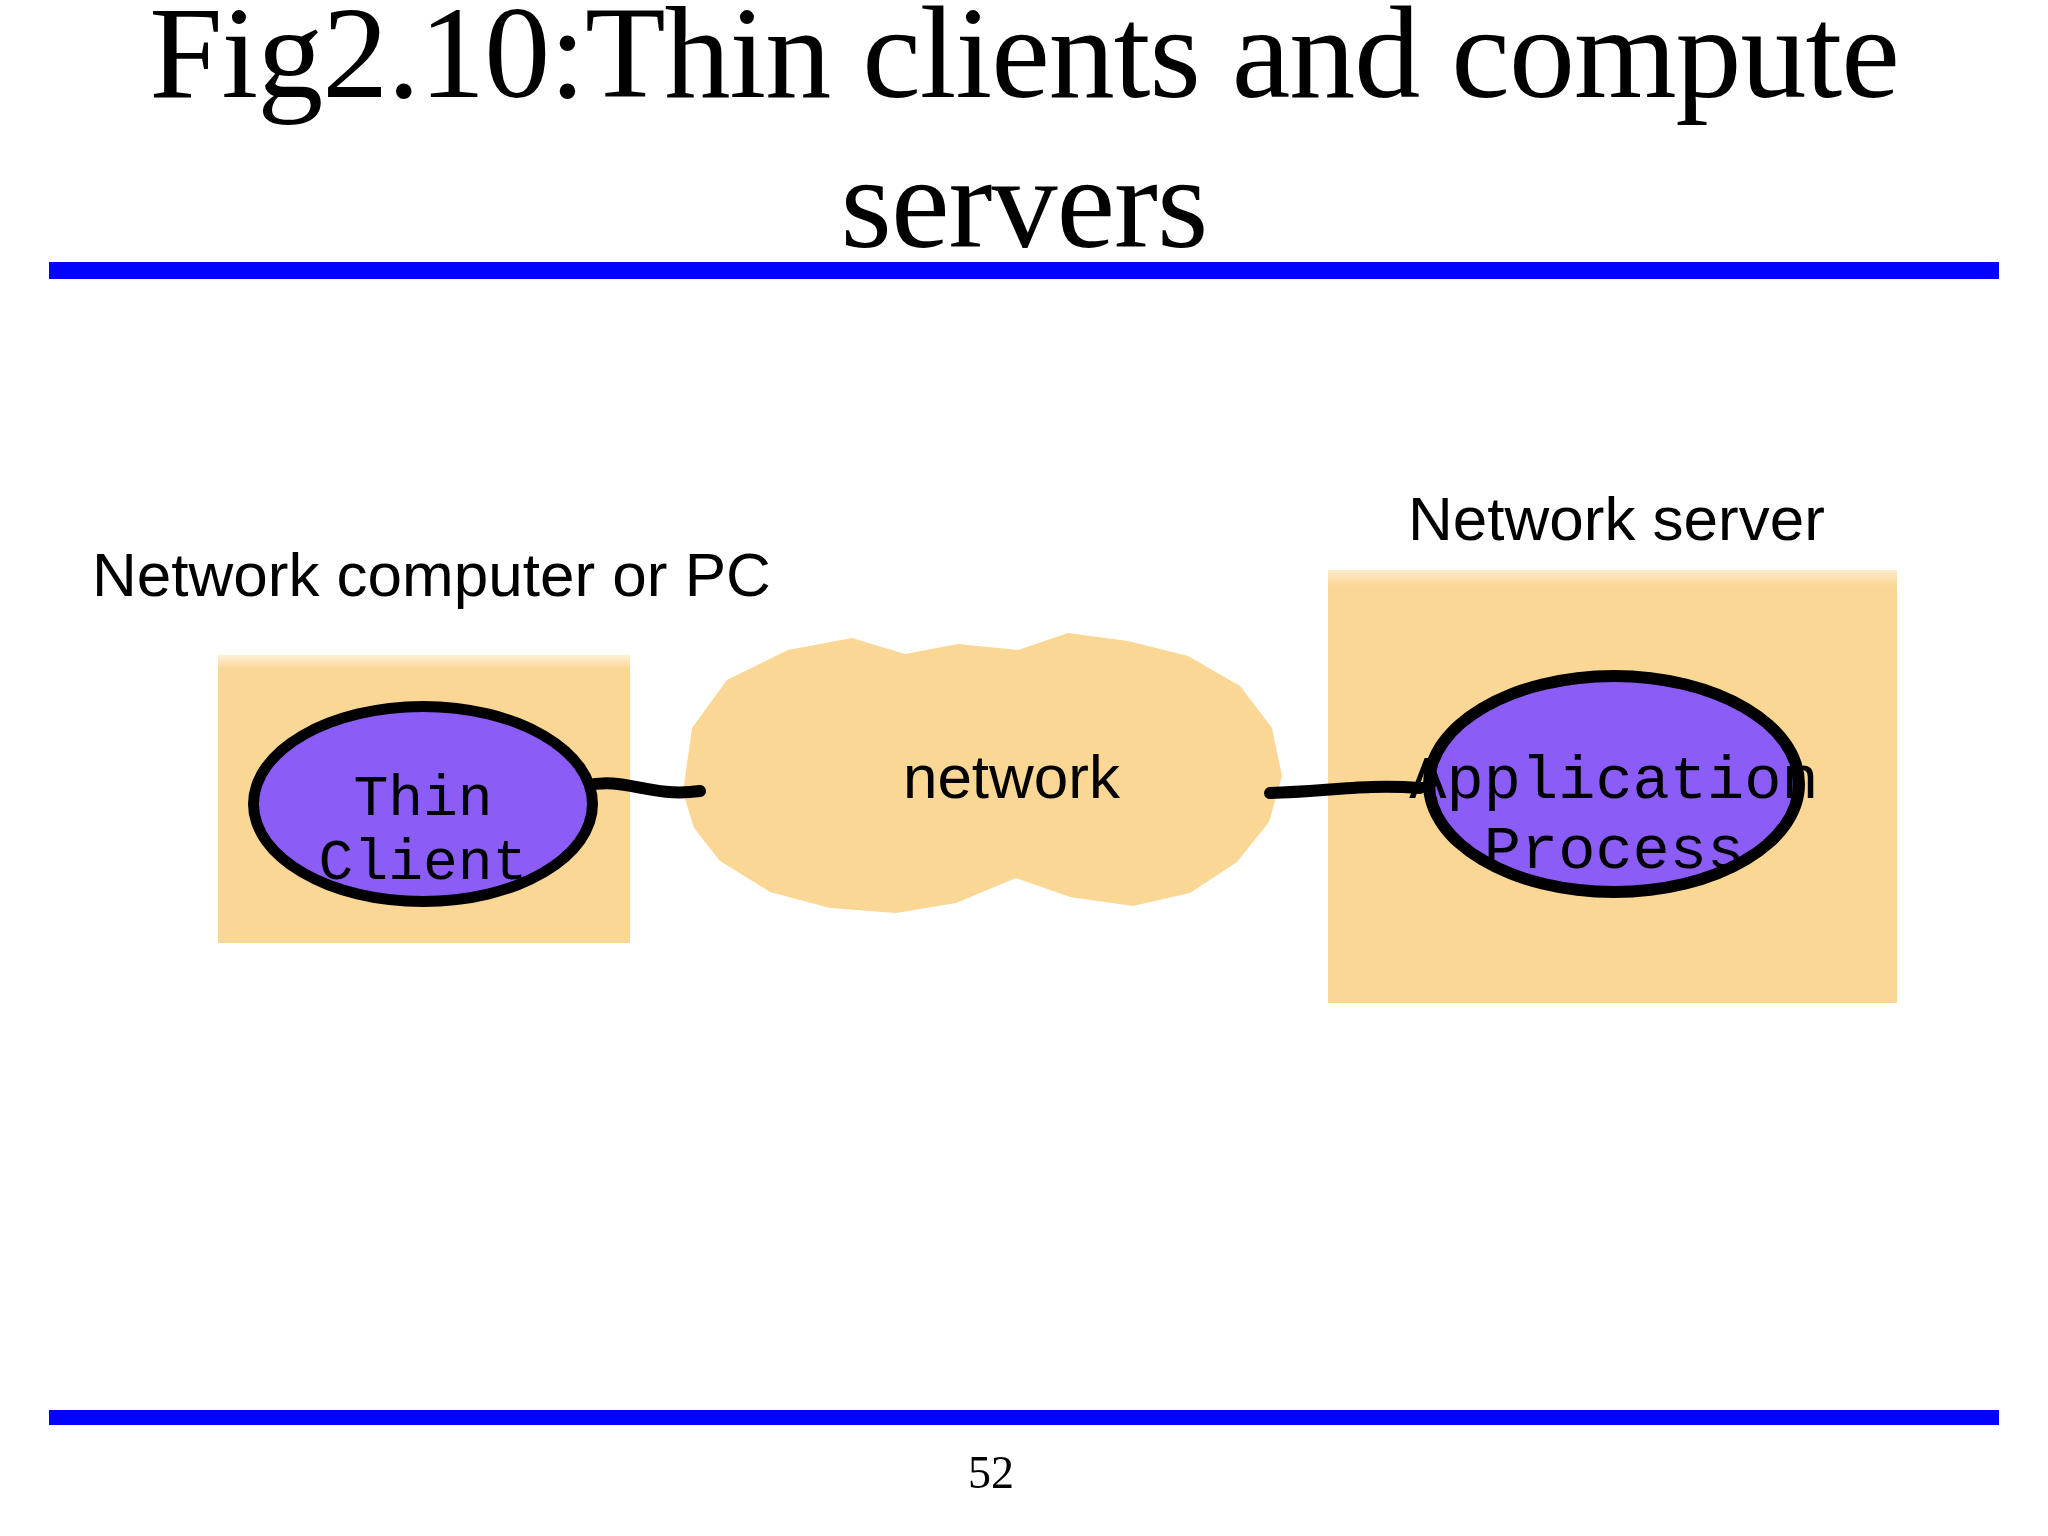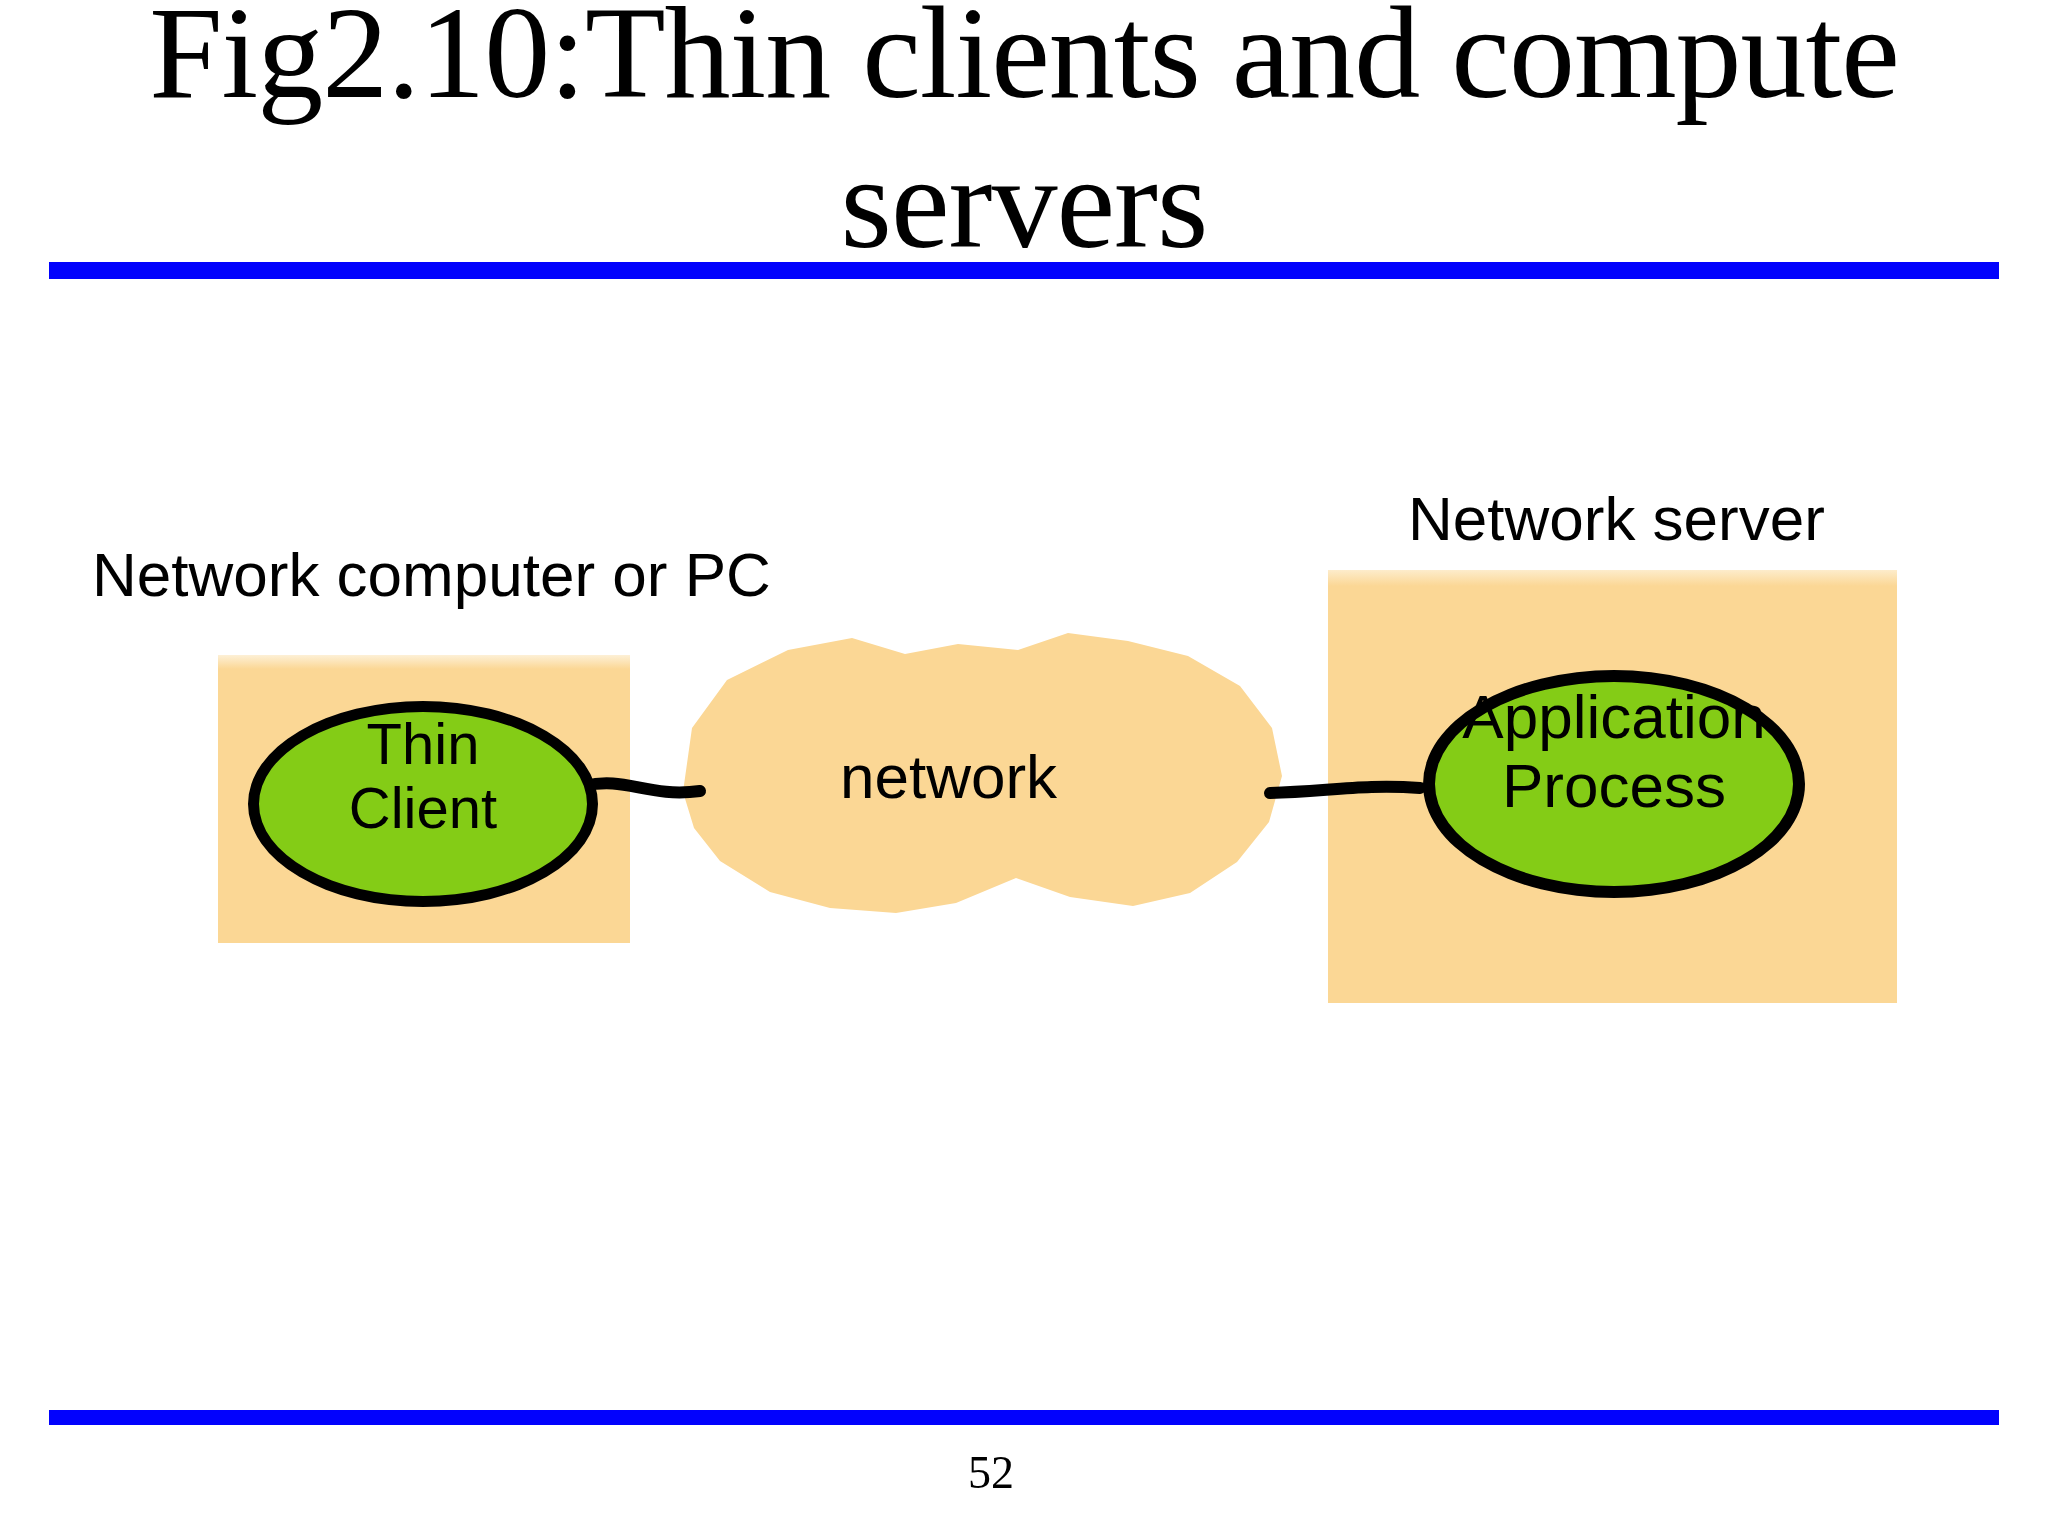--- a/index.html
+++ b/index.html
@@ -51,40 +51,41 @@
     background:linear-gradient(180deg,#fdeccb 0px,var(--shape-fill) 16px);
   }
   .overlay{
     position:absolute;left:0;top:0;width:2048px;height:1536px;
     z-index:2;
   }
   .cloud{fill:var(--shape-fill);stroke:none;}
   .link{fill:none;stroke:var(--outline);stroke-width:12px;stroke-linecap:round;}
   .ellipse{
     position:absolute;z-index:3;
-    background:#84cc16;
+    background:#8b5cf6;
     border:11px solid var(--outline);
     border-radius:50%;
-    display:flex;align-items:flex-start;justify-content:center;
+    display:flex;align-items:flex-end;justify-content:center;
     text-align:center;
+    font-family:Liberation Mono, monospace;
   }
   .ellipse span{white-space:pre-line;display:block;}
   .ellipse-client{
     left:248px;top:701px;width:350px;height:206px;
     font-size:58px;line-height:1.1;
   }
   .ellipse-app{
     left:1423px;top:670px;width:382px;height:228px;
     border-width:12px;
     font-size:62px;line-height:1.12;
   }
   .net-label{
     position:absolute;z-index:3;
     left:840px;top:742px;width:280px;
-    text-align:left;
+    text-align:right;
     font-size:62px;line-height:70px;
   }
   .page-num{
     position:absolute;
     left:891px;top:1443px;width:200px;
     text-align:center;
     font-family:"Liberation Serif",serif;
     font-size:46px;line-height:60px;
   }
 </style>

